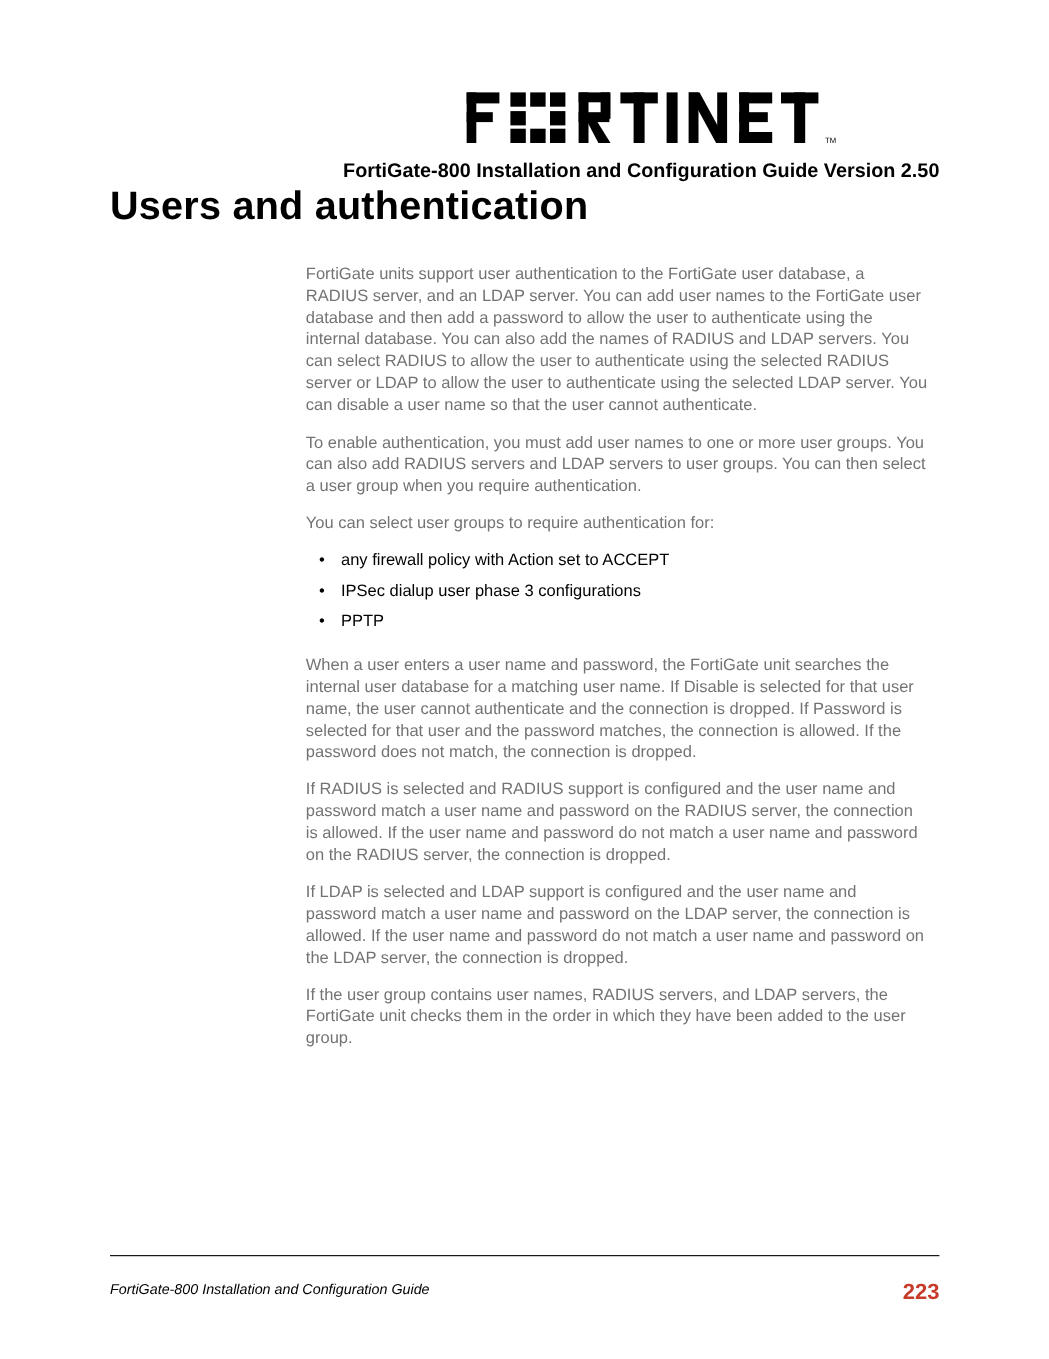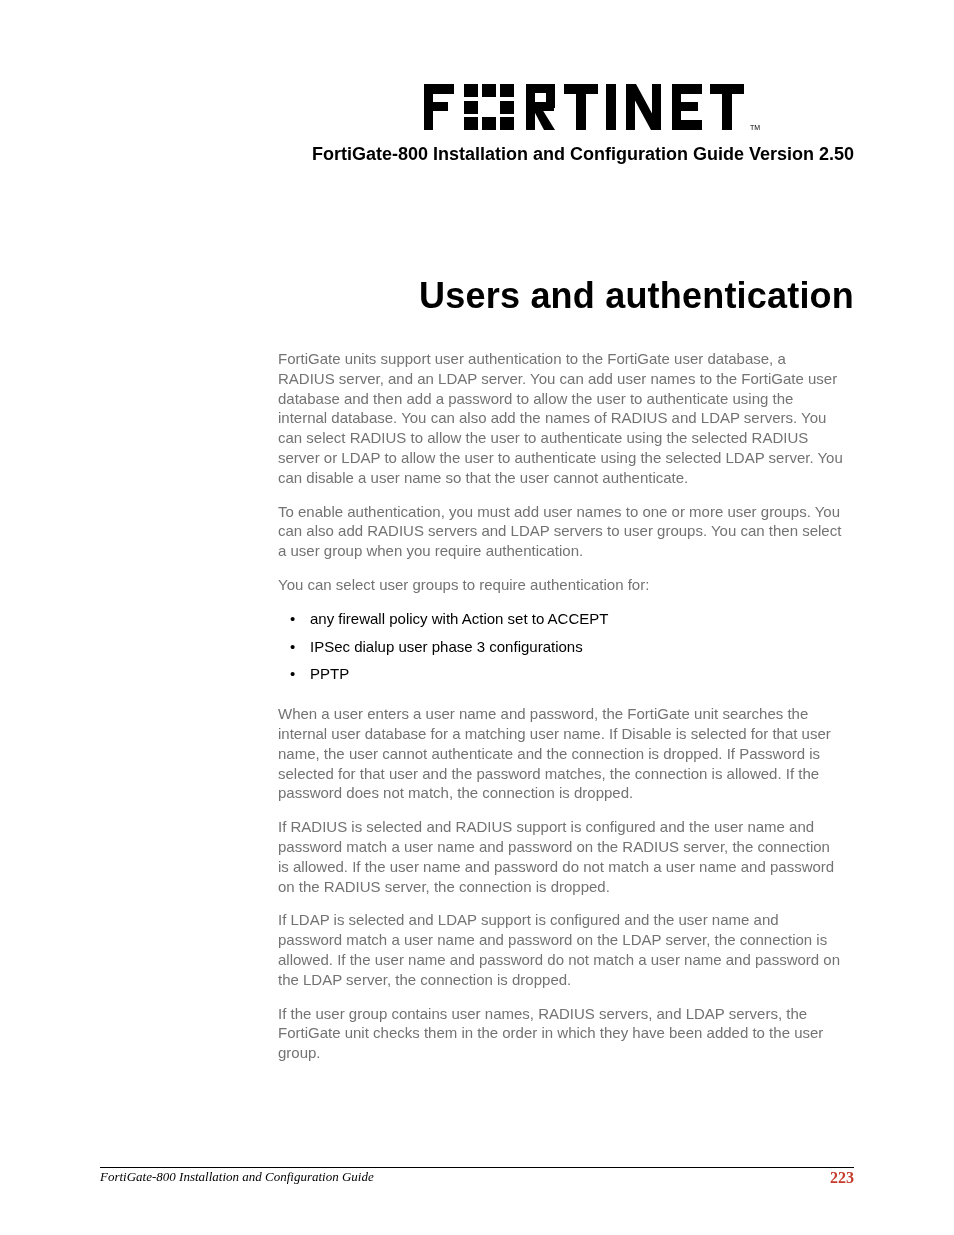--- a/index.html
+++ b/index.html
@@ -18,29 +18,27 @@
     }
     .logo {
       display: inline-block;
     }
     .logo svg { display: block; }
     .subtitle-row {
       text-align: right;
       font-weight: bold;
       font-size: 18px;
       color: #000;
-      margin-bottom: 110px;
     }
     h1.title {
       font-size: 36px;
       font-weight: bold;
       color: #000;
       margin-bottom: 32px;
       letter-spacing: 0.2px;
-      text-align: right;
     }
     .body-col {
       margin-left: 178px;
       margin-right: 10px;
     }
     .body-col p {
       font-size: 15px;
       line-height: 1.32;
       margin-bottom: 14px;
       color: #737373;
@@ -62,33 +60,32 @@
       left: 12px;
       top: 0;
       font-size: 15px;
     }
     .footer {
       position: absolute;
       left: 100px;
       right: 100px;
       bottom: 48px;
       border-top: 1px solid #000;
-      padding-top: 1px;
-      font-family: Liberation Serif, serif;
+      padding-top: 22px;
     }
     .footer-left {
       float: left;
       font-style: italic;
       font-size: 13px;
       color: #000;
     }
     .footer-right {
       float: right;
       font-weight: bold;
-      font-size: 16px;
+      font-size: 20px;
       color: #c73b2a;
     }
   </style>
 </head>
 <body>
 
 <div class="logo-row">
   <span class="logo">
     <svg width="430" height="50" viewBox="0 0 430 50">
       <g fill="#000">

